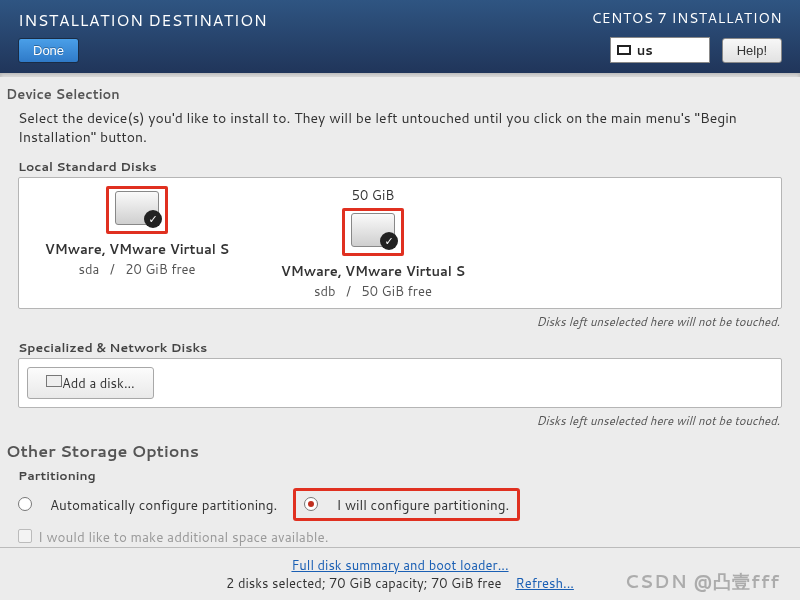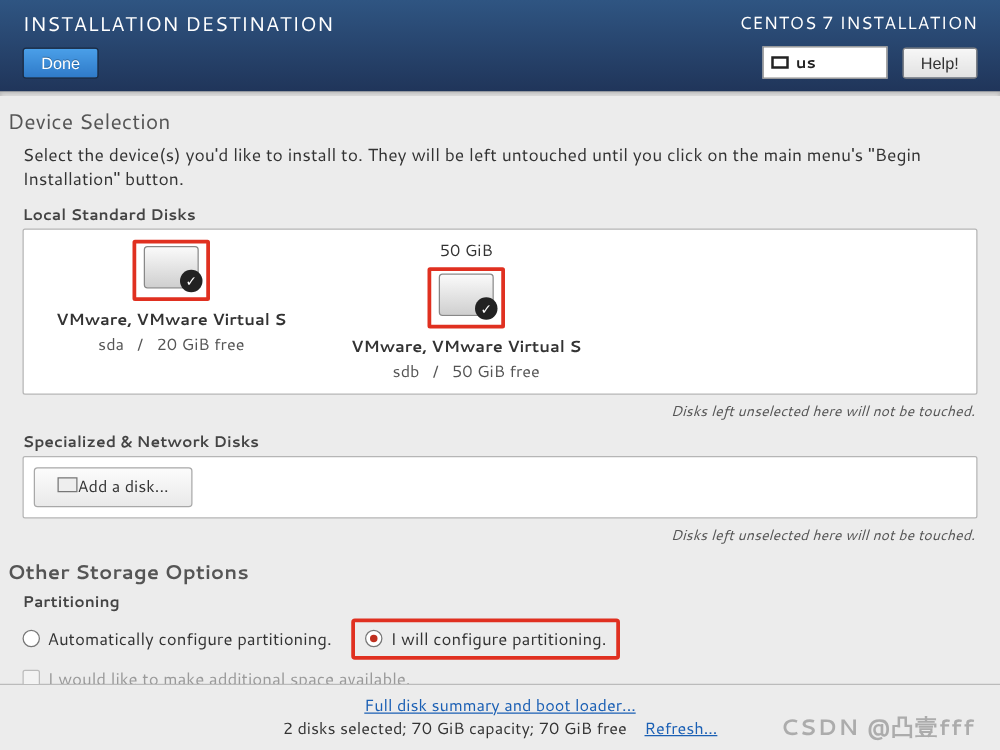--- a/index.html
+++ b/index.html
@@ -47,21 +47,21 @@
   .kbd-box {
     background:#fff; border:1px solid #888;
     padding:3px 6px; display:flex; align-items:center; gap:6px;
     min-width:100px;
   }
   .kbd-icon { width:14px; height:10px; background:#222; position:relative; }
   .kbd-icon::before { content:""; position:absolute; inset:2px; background:#fff; }
   .header-right { display:flex; gap:12px; align-items:center; }
 
   .content { flex:1; overflow-y:auto; padding:8px 6px 0 6px; position:relative; }
-  h2.section { font-size:17px; font-weight:400; color:#555; margin:4px 0 6px 0;}
+  h2.section { font-size:13px; font-weight:700; color:#555; margin:4px 0 6px 0;}
   p.intro { margin:4px 12px 10px 12px; font-size:14px; color:#333; line-height:1.35; }
   .subhead { font-size:12.5px; font-weight:600; margin:4px 0 2px 12px; color:#444;}
   .panel {
     border:1px solid #b5b5b5; background:#fff;
     margin:0 12px; border-radius:2px;
   }
   .disk-row { display:flex; padding:8px 0; }
   .disk {
     width:236px; text-align:center; font-size:13px;
   }
@@ -94,21 +94,21 @@
   .add-disk-btn {
     display:inline-flex; flex-direction:row; align-items:center;
     border:1px solid #a8a8a8; border-radius:3px;
     background:linear-gradient(180deg,#fcfcfc,#e9e9e9);
     padding:6px 18px 6px 18px; cursor:pointer; color:#333;
   }
   .add-disk-btn .ico{ width:16px;height:12px;border:1px solid #777;background:#eee;margin-bottom:4px;}
   h2.section2 { font-size:16px; font-weight:600; color:#555; margin:10px 0 2px 0;}
   .opts { margin:0 12px; }
   .radio-row { display:flex; align-items:center; gap:16px; margin-top:4px;}
-  .radio-item { display:flex; align-items:center; gap:6px; font-size:13.5px; }
+  .radio-item { display:flex; align-items:center; gap:18px; font-size:13.5px; }
   .radio {
     width:14px;height:14px;border:1px solid #777;border-radius:50%;display:inline-block;
     position:relative;background:#fff;
   }
   .radio.seldot::after{content:"";position:absolute;inset:3px;border-radius:50%;background:#c03020;}
   .hl { border:3px solid #e03020; border-radius:3px; padding:4px 8px;}
   .check-item{ display:flex; align-items:center; gap:6px; margin-top:6px; color:#9a9a9a; font-size:13.5px;}
   .checkbox{ width:14px;height:14px;border:1px solid #bbb;background:#f3f3f3;border-radius:2px;}
   .footer {
     border-top:1px solid #bbb;

